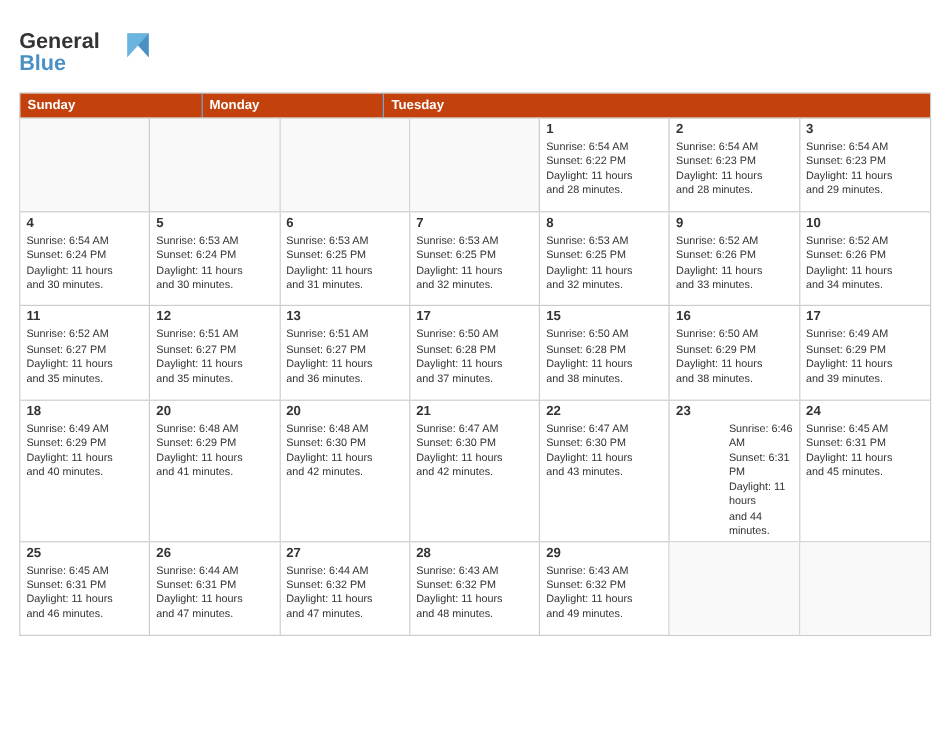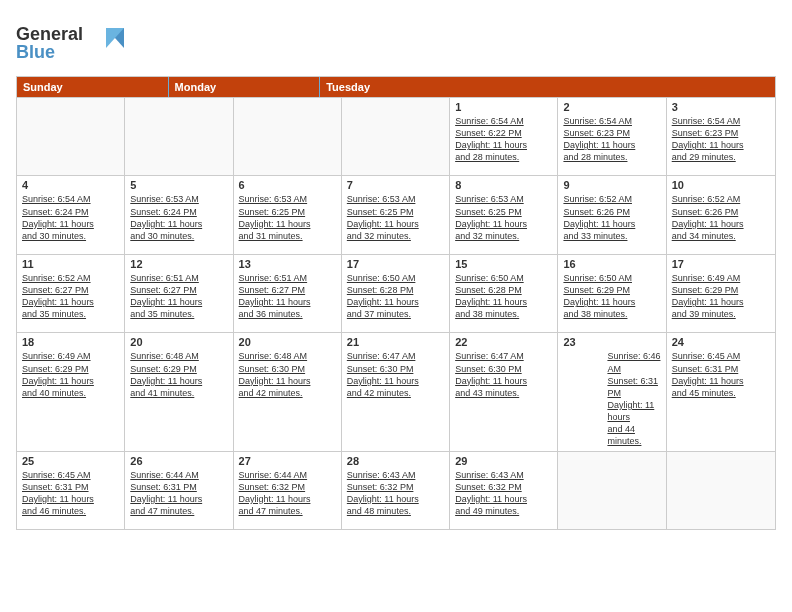--- a/index.html
+++ b/index.html
@@ -86,21 +86,20 @@
     .day-num {
       font-size: 11px;
       font-weight: bold;
       color: #333;
       margin-bottom: 2px;
     }
     .cell-info {
       font-size: 9px;
       color: #333;
       line-height: 1.35;
-      text-decoration: underline;
     }
   </style>
 </head>
 <body>
 
 <div class="page">
   <div class="header">
     <div class="logo">
       <div>
         <svg width="110" height="44" viewBox="0 0 110 44">

